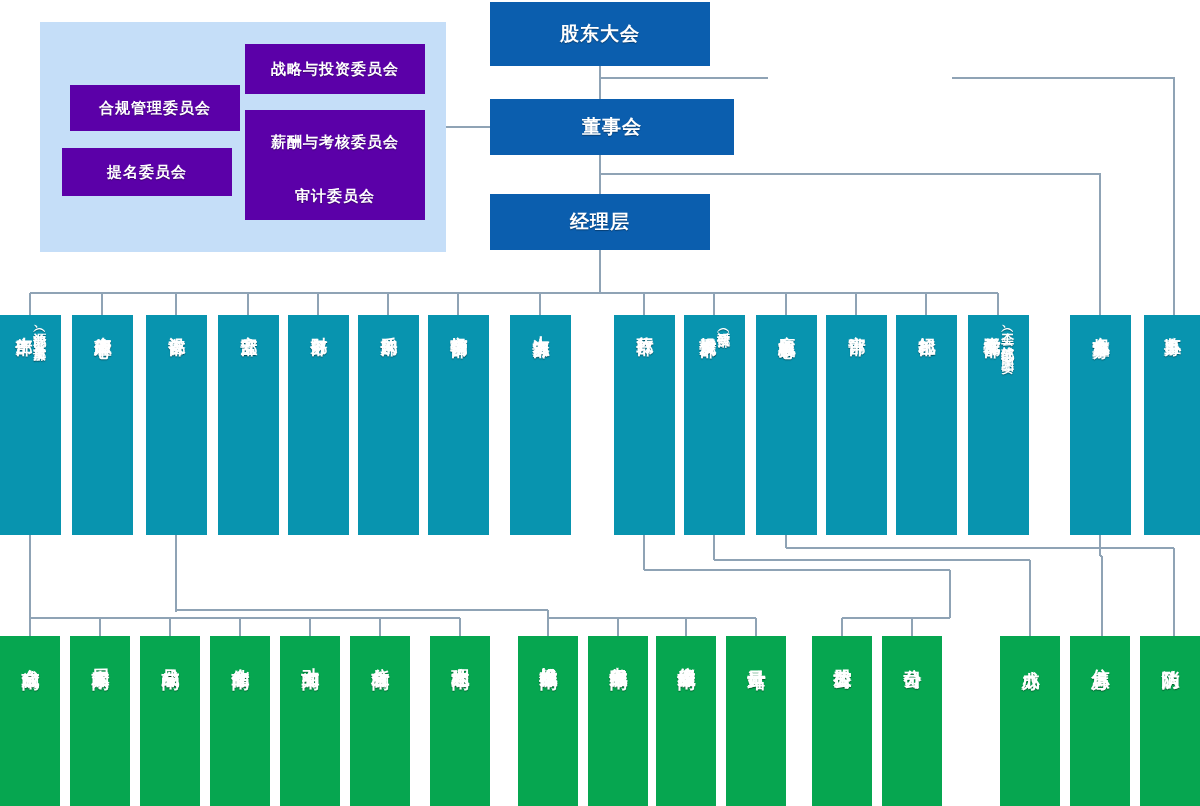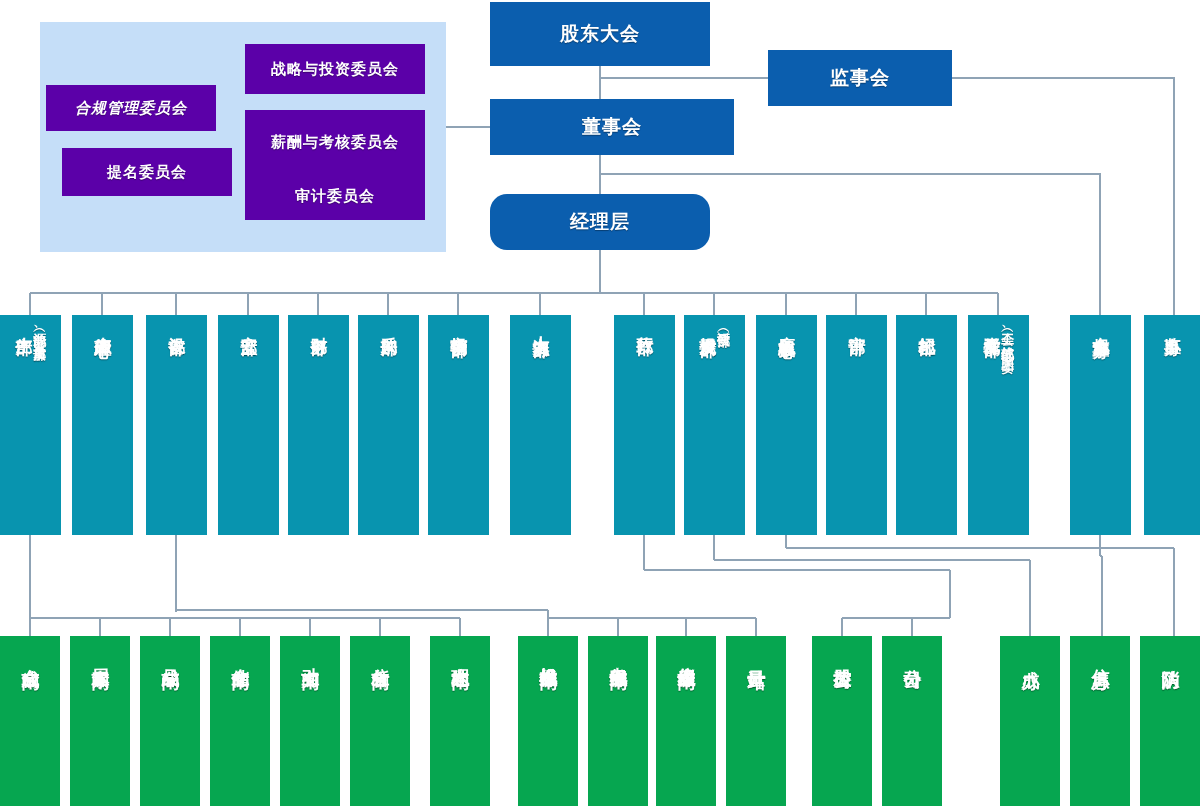--- a/index.html
+++ b/index.html
@@ -180,37 +180,36 @@
       <path d="M1100 535 L1100 554"></path>
       <path d="M1100 554 L1100 554"></path>
       <path d="M1100 535 L1100 556"></path>
       <path d="M1100 556 L1102 556"></path>
       <path d="M1102 556 L1102 636"></path>
     </g>
   </svg>
 
   <div class="panel" style="left:40px; top:22px; width:406px; height:230px;"></div>
 
-  <div class="node comm" style="left:46px; top:85px; width:170px; height:46px;font-style:italic;">合规管理委员会</div>
+  <div class="node comm" style="left:70px; top:85px; width:170px; height:46px;">合规管理委员会</div>
 
   <div class="node comm" style="left:62px; top:148px; width:170px; height:48px;">提名委员会</div>
 
   <div class="node comm" style="left:245px; top:44px; width:180px; height:50px;">战略与投资委员会</div>
 
   <div class="node comm" style="left:245px; top:110px; width:180px; height:64px;">薪酬与考核委员会</div>
 
   <div class="node comm" style="left:245px; top:172px; width:180px; height:48px;">审计委员会</div>
 
   <div class="node gov" style="left:490px; top:2px; width:220px; height:64px;">股东大会</div>
 
   <div class="node gov" style="left:490px; top:99px; width:244px; height:56px;">董事会</div>
 
-  <div class="node gov" style="left:768px; top:50px; width:184px; height:56px;">监事会</div>
-
-  <div class="node gov" style="left:490px; top:194px; width:220px; height:56px;border-radius:17px;">经理层</div>
+
+  <div class="node gov" style="left:490px; top:194px; width:220px; height:56px;">经理层</div>
 
   <div class="node dept" style="left:0px; top:315px; width:61px; height:220px;">
     <span class="vtext-wrap">
       <span class="vtext sub">（能源部、质量部）</span>
       <span class="vtext">生产部</span>
     </span>
   </div>
 
   <div class="node dept" style="left:72px; top:315px; width:61px; height:220px;">
     <span class="vtext-wrap">

